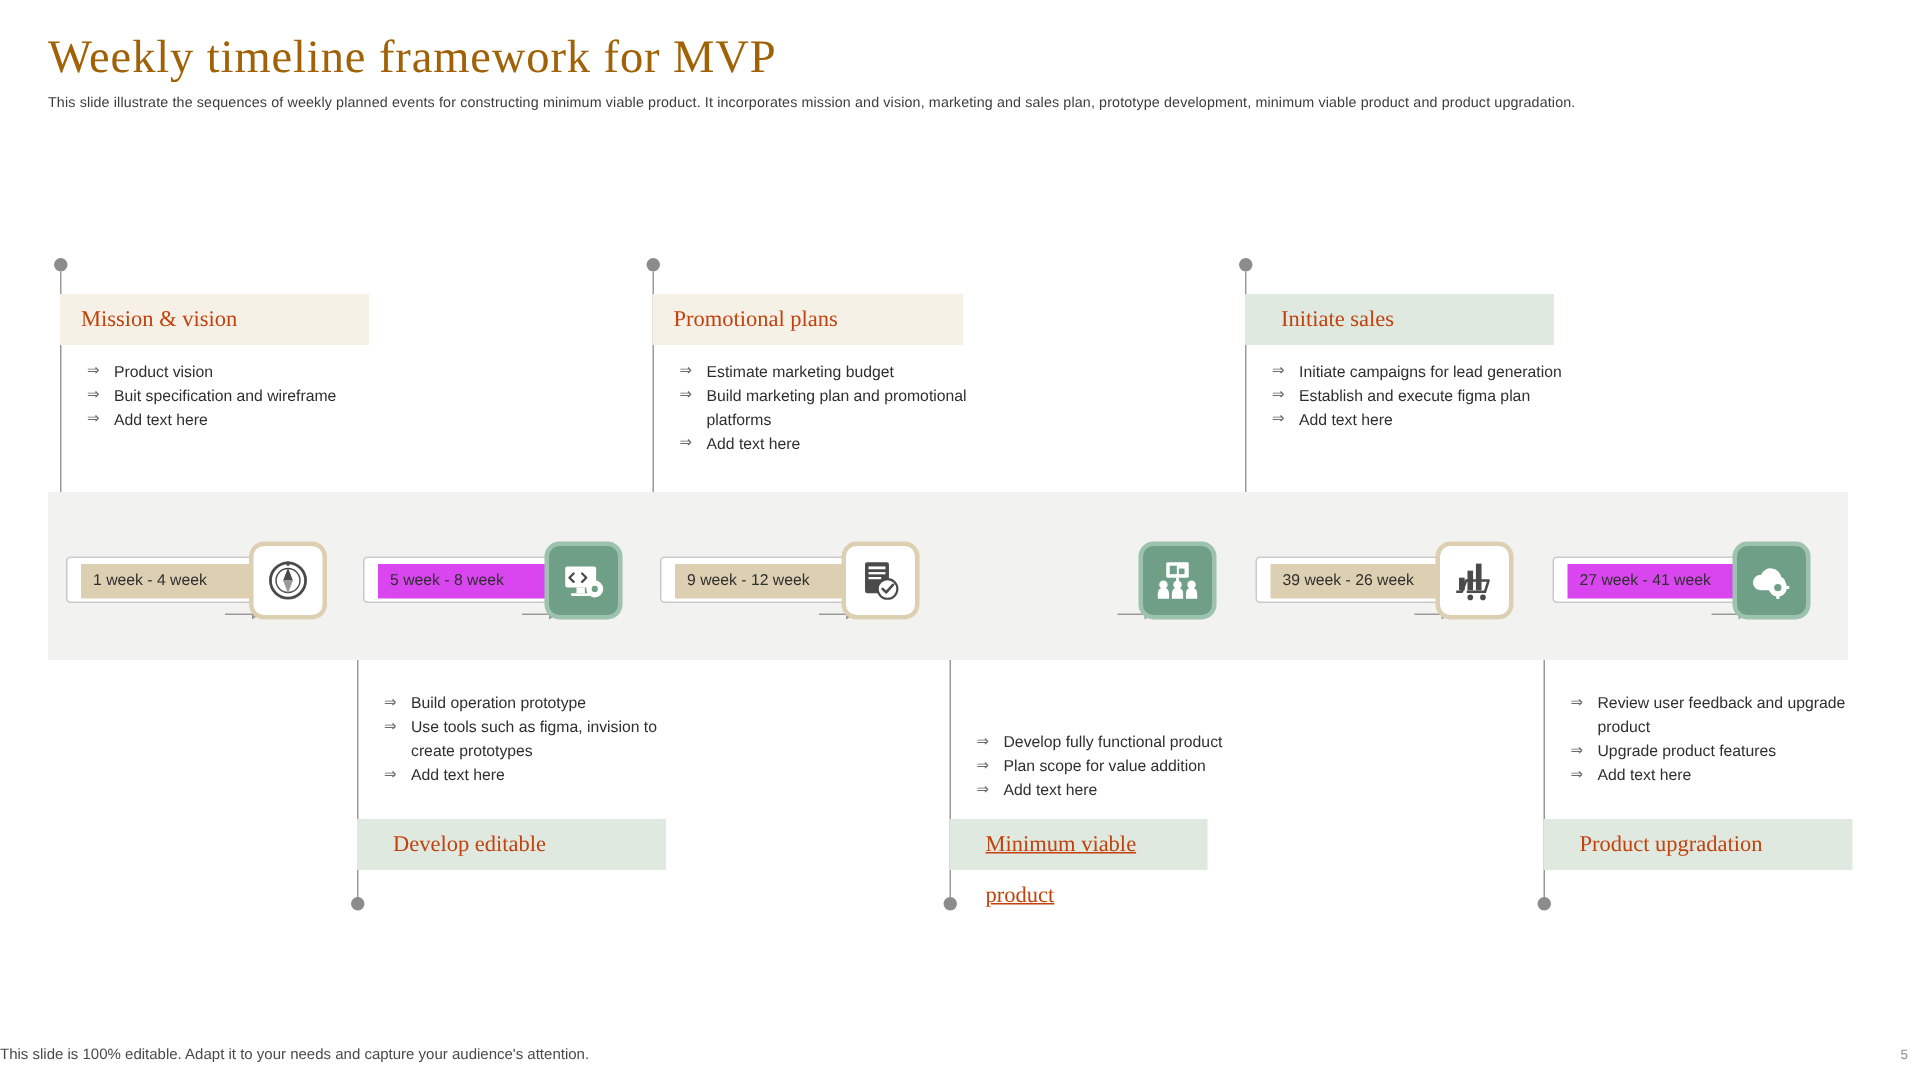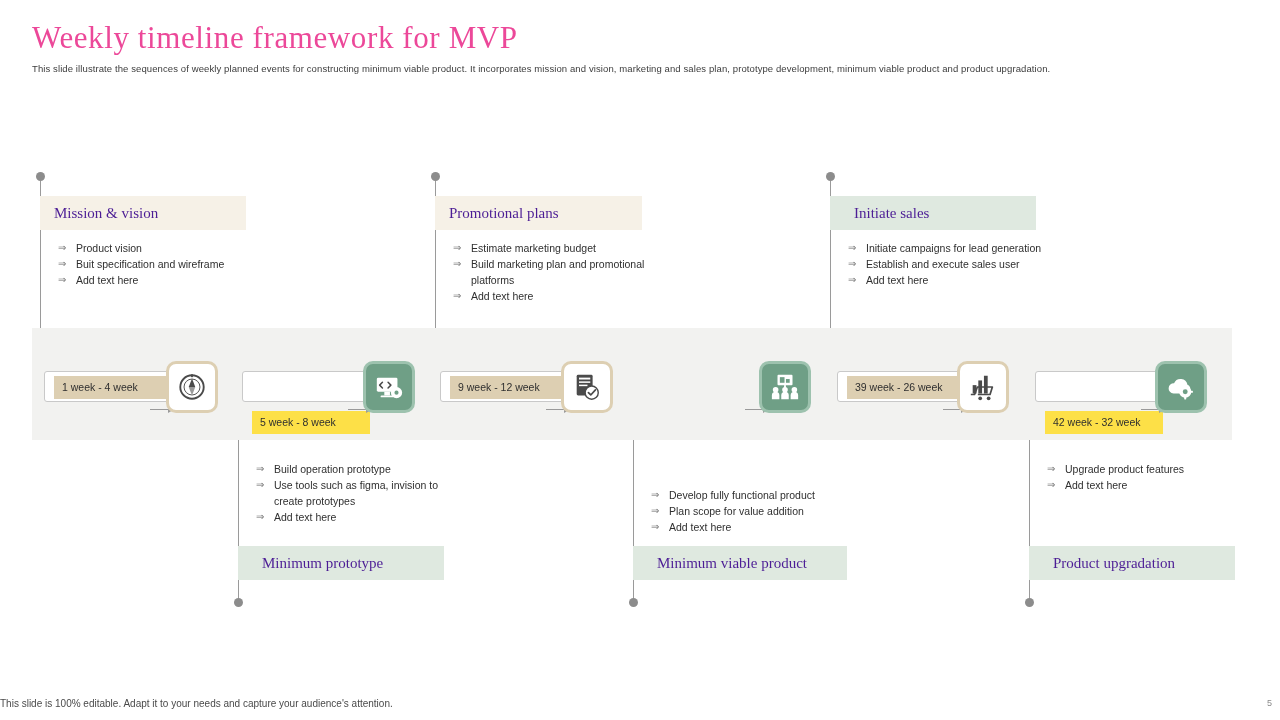--- a/index.html
+++ b/index.html
@@ -20,21 +20,21 @@
     width: 1280px;
     height: 720px;
   }
   
   .title {
     position: absolute;
     left: 32px;
     top: 20px;
     font-family: "Liberation Serif", serif;
     font-size: 31px;
-    color: #ec4899;
+    color: #a16207;
     letter-spacing: 0.6px;
     white-space: nowrap;
   }
   .subtitle {
     position: absolute;
     left: 32px;
     top: 62px;
     width: 1200px;
     font-size: 9.5px;
     color: #3c3c3c;
@@ -62,21 +62,21 @@
     height: 9px;
     border-radius: 50%;
     background: #8c8c8c;
   }
   .card-head {
     position: absolute;
     height: 34px;
     line-height: 34px;
     font-family: "Liberation Serif", serif;
     font-size: 15px;
-    color: #4c1d95;
+    color: #c2410c;
     padding-left: 14px;
     box-sizing: border-box;
   }
   .head-beige { background: #f6f1e7; }
   .head-green { background: #dfe9e0; padding-left: 24px; }
 
   .bullets {
     position: absolute;
     font-size: 10.5px;
     color: #2f2f2f;
@@ -111,21 +111,21 @@
     top: 4px;
     height: 23px;
     width: 118px;
     line-height: 23px;
     font-size: 10.5px;
     color: #2f2f2f;
     padding-left: 8px;
     box-sizing: border-box;
   }
   .fill-beige { background: #ddcfb2; }
-  .fill-green { background: #fde047; margin-top: 35px; }
+  .fill-green { background: #d946ef; }
 
   .icon-box {
     position: absolute;
     width: 52px;
     height: 52px;
     border-radius: 10px;
     box-sizing: border-box;
     display: flex;
     align-items: center;
     justify-content: center;
@@ -191,45 +191,46 @@
     <div>Estimate marketing budget</div>
     <div>Build marketing plan and promotional platforms</div>
     <div>Add text here</div>
   </div>
 
   <div class="dot" style="left:826px; top:172px;"></div>
   <div class="conn" style="left:830px; top:181px; height:147px;"></div>
   <div class="card-head head-green" style="left:830px; top:196px; width:206px;">Initiate sales</div>
   <div class="bullets" style="left:848px; top:240px; width:200px;">
     <div>Initiate campaigns for lead generation</div>
-    <div>Establish and execute sales user</div>
+    <div>Establish and execute figma plan</div>
     <div>Add text here</div>
   </div>
 
   <div class="conn" style="left:238px; top:440px; height:164px;"></div>
   <div class="dot" style="left:234px; top:598px;"></div>
   <div class="bullets" style="left:256px; top:461px; width:200px;">
     <div>Build operation  prototype</div>
     <div>Use tools such as figma, invision  to create prototypes</div>
     <div>Add text here</div>
   </div>
-  <div class="card-head head-green" style="left:238px; top:546px; width:206px;">Minimum prototype</div>
+  <div class="card-head head-green" style="left:238px; top:546px; width:206px;">Develop editable</div>
 
   <div class="conn" style="left:633px; top:440px; height:164px;"></div>
   <div class="dot" style="left:629px; top:598px;"></div>
   <div class="bullets" style="left:651px; top:487px; width:200px;">
     <div>Develop  fully functional product</div>
     <div>Plan scope for value addition</div>
     <div>Add text here</div>
   </div>
-  <div class="card-head head-green" style="left:633px; top:546px; width:214px;">Minimum viable product</div>
+  <div class="card-head head-green" style="left:633px; top:546px; width:172px;text-decoration:underline;">Minimum viable product</div>
 
   <div class="conn" style="left:1029px; top:440px; height:164px;"></div>
   <div class="dot" style="left:1025px; top:598px;"></div>
   <div class="bullets" style="left:1047px; top:461px; width:200px;">
+    <div>Review  user feedback and  upgrade  product</div>
     <div>Upgrade  product features</div>
     <div>Add text here</div>
   </div>
   <div class="card-head head-green" style="left:1029px; top:546px; width:206px;">Product upgradation</div>
 
   <div class="chip" style="left:44px; top:371px;">
     <div class="chip-fill fill-beige">1 week - 4 week</div>
   </div>
   <div class="arrow" style="left:150px; top:409px; width:22px;"></div>
   <div class="icon-box ib-beige" style="left:166px; top:361px;">
@@ -297,21 +298,21 @@
       <rect x="5" y="14" width="4" height="9" fill="#4a4a4a"></rect>
       <rect x="11" y="9" width="4" height="14" fill="#4a4a4a"></rect>
       <rect x="17" y="4" width="4" height="19" fill="#4a4a4a"></rect>
       <path d="M3 24 h4 l3 -8 h16 l-2.5 8 h-13" fill="none" stroke="#4a4a4a" stroke-width="1.8" stroke-linejoin="round"></path>
       <circle cx="13" cy="28" r="2" fill="#4a4a4a"></circle>
       <circle cx="22" cy="28" r="2" fill="#4a4a4a"></circle>
     </svg>
   </div>
 
   <div class="chip" style="left:1035px; top:371px;">
-    <div class="chip-fill fill-green">42 week - 32 week</div>
+    <div class="chip-fill fill-green">27 week - 41 week</div>
   </div>
   <div class="arrow" style="left:1141px; top:409px; width:22px;"></div>
   <div class="icon-box ib-green" style="left:1155px; top:361px;">
     <svg width="30" height="30" viewBox="0 0 32 32" aria-hidden="true">
       <path d="M8 23 a5.5 5.5 0 0 1 0.6 -11 a7.5 7.5 0 0 1 14.3 1.5 a5 5 0 0 1 -1 9.5 z" fill="#ffffff"></path>
       <circle cx="20.5" cy="21" r="6.5" fill="#ffffff"></circle>
       <circle cx="20.5" cy="21" r="2.6" fill="#6f9f86"></circle>
       <g fill="#ffffff">
         <rect x="19.4" y="12.8" width="2.2" height="3" rx="0.6"></rect>
         <rect x="19.4" y="26.2" width="2.2" height="3" rx="0.6"></rect>

